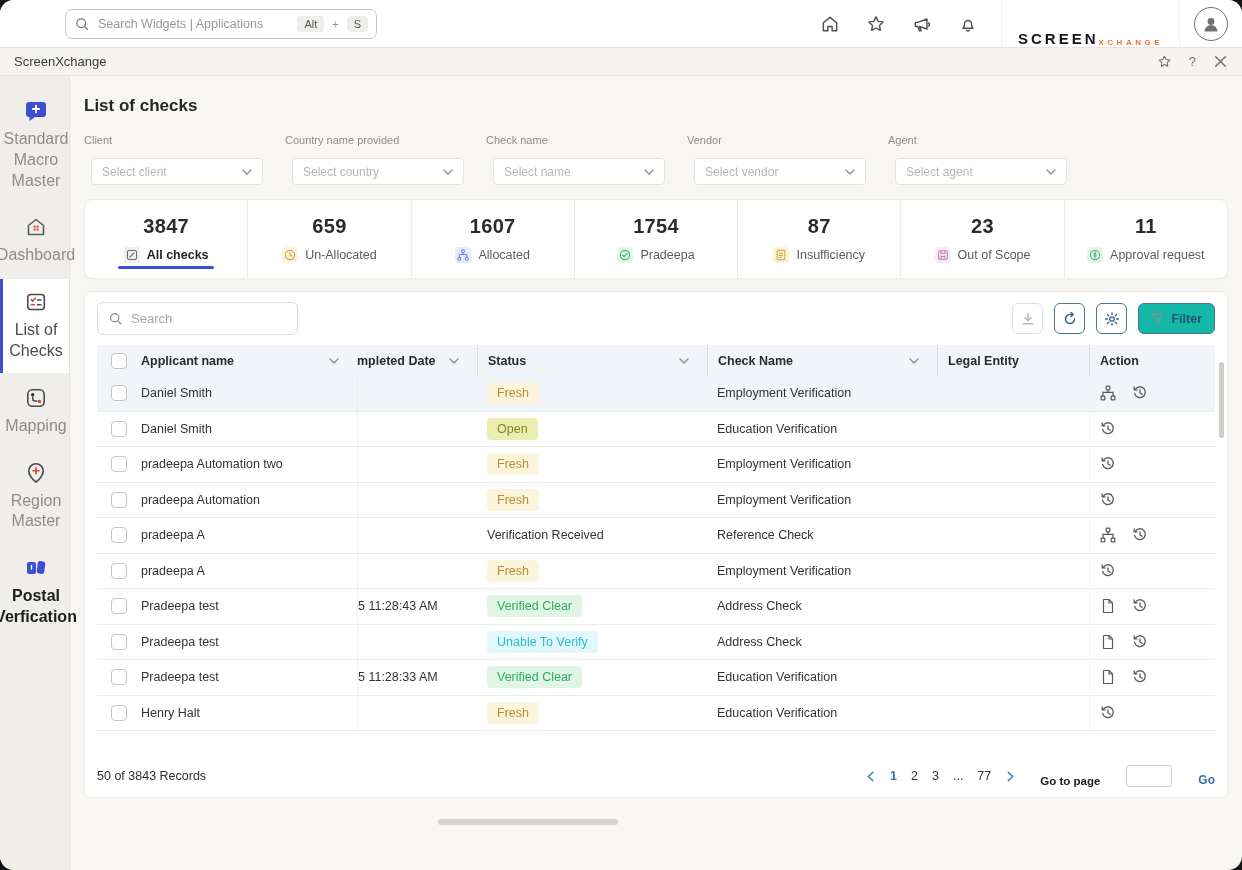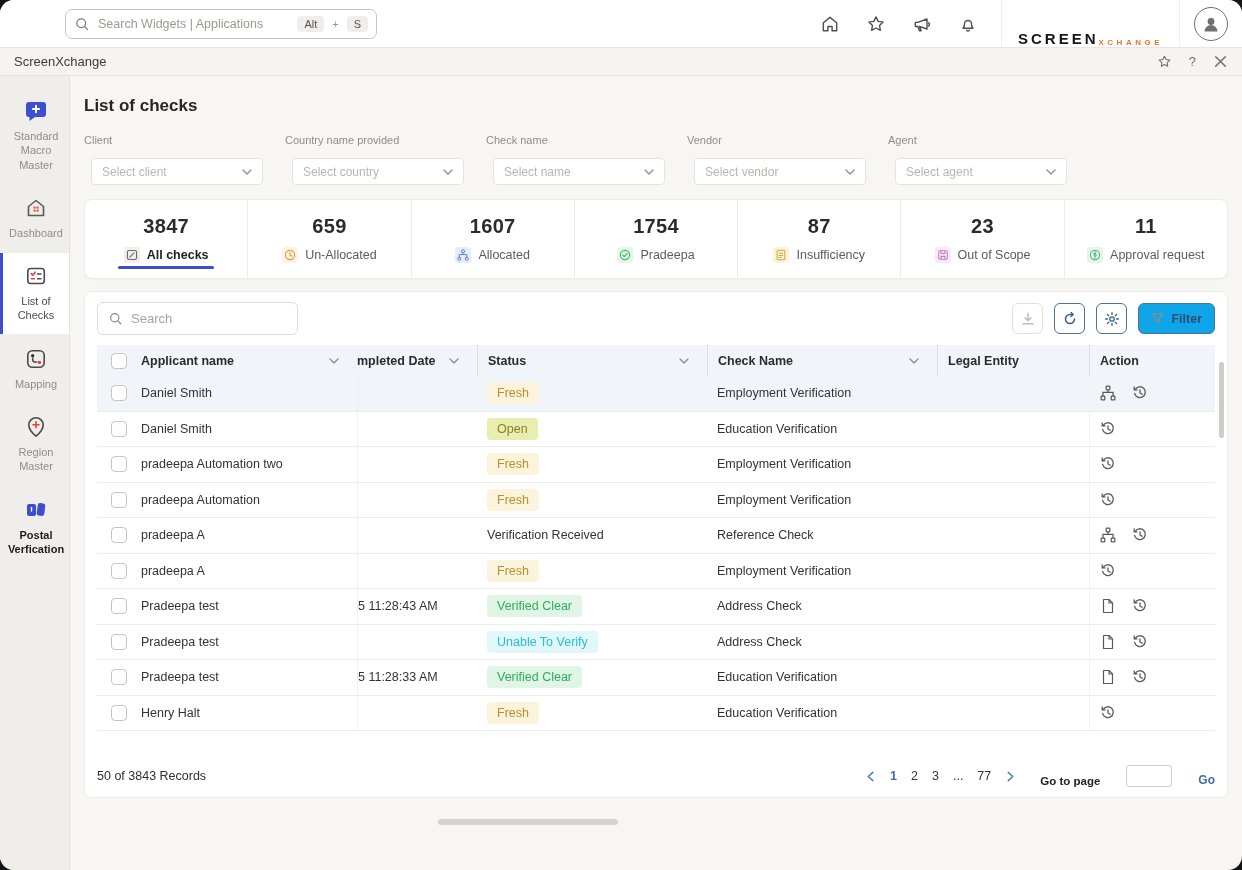--- a/index.html
+++ b/index.html
@@ -31,21 +31,21 @@
   .wicon svg { width:100%; height:100%; }
   .whelp { font-size:13px; color:#6f6f6f; cursor:pointer; }
 
   
   .content { flex:1; display:flex; overflow:hidden; }
   .sidebar { width:70px; flex:0 0 70px; background:#f0eeea; border-right:1px solid #e5e3e0; padding-top:12px; }
   .sb-item { display:flex; flex-direction:column; align-items:center; gap:6px; padding:11px 2px; border-left:3px solid transparent; cursor:pointer; margin-bottom:2px; }
   .sb-item.active { background:#fff; border-left-color:#3d4fd0; }
   .sb-icon { height:24px; display:flex; }
   .sb-icon svg { width:24px; height:24px; }
-  .sb-label { font-size:11px; color:#8f8d8a; text-align:center; line-height:1.3; }
+  .sb-label { font-size:16px; color:#8f8d8a; text-align:center; line-height:1.3; }
   .sb-item.active .sb-label { color:#4c4c4c; }
   .sb-label.bold { font-weight:700; color:#1c1c1c; }
 
   .main { flex:1; padding:20px 14px 0 14px; overflow:hidden; }
   .ptitle { font-size:17px; font-weight:700; color:#262626; margin-bottom:18px; }
 
   
   .filters { display:flex; gap:22px; margin-bottom:14px; }
   .flabel { font-size:11px; color:#8f8d8a; margin-bottom:12px; }
   .fselect { width:172px; height:27px; border:1px solid #e5e3e0; border-radius:4px; background:#fff; display:flex; align-items:center; justify-content:space-between; padding:0 10px; cursor:pointer;margin-left:7px; }
@@ -68,21 +68,21 @@
   .tcard { background:#fff; border:1px solid #edebe8; border-radius:8px; position:relative; padding:0 12px; }
   .ttool { display:flex; align-items:center; padding:10px 0; }
   .tsearch { width:201px; height:33px; border:1px solid #dedcd9; border-radius:6px; display:flex; align-items:center; gap:8px; padding:0 10px; background:#fff; }
   .tsearch .gicon { width:15px; height:15px; color:#8a8a8a; display:flex; }
   .tsearch input { border:none; outline:none; font-size:13px; width:100%; color:#333; background:transparent; font-family:"Liberation Sans",sans-serif; }
   .tsearch input::placeholder { color:#a5a3a0; }
   .tbtns { margin-left:auto; display:flex; gap:11px; align-items:center; }
   .ibtn { width:31px; height:31px; border:1px solid #4e7195; border-radius:6px; background:#fff; display:flex; align-items:center; justify-content:center; color:#35618c; cursor:pointer; }
   .ibtn svg { width:16px; height:16px; }
   .ibtn.disabled { border-color:#e2e0dd; color:#bdbbb8; cursor:default; }
-  .fbtn { height:31px; padding:0 12px; display:flex; gap:7px; align-items:center; border:1px solid #4e7195; border-radius:6px; color:#2d4f74; font-size:12.5px; font-weight:700; background:#0ea5e9; cursor:pointer; }
+  .fbtn { height:31px; padding:0 12px; display:flex; gap:7px; align-items:center; border:1px solid #4e7195; border-radius:6px; color:#2d4f74; font-size:12.5px; font-weight:700; background:#14b8a6; cursor:pointer; }
   .fbtn svg { width:13px; height:13px; }
 
   .thead { display:flex; align-items:center; height:31px; background:#f1f4f9; font-size:12.5px; font-weight:700; color:#2b2b2b; }
   .th { display:flex; align-items:center; height:100%; padding-right:18px; }
   .th .hlabel { flex:1; white-space:nowrap; overflow:hidden; }
   .th .chev { color:#8a8a8a; }
   .th.sep { border-left:1px solid #dadde4; padding-left:10px; }
   .c0 { width:44px; flex:0 0 44px; display:flex; align-items:center; justify-content:center; padding-right:0; }
   .cname { width:216px; flex:0 0 216px; }
   .c1 { width:120px; flex:0 0 120px; }

